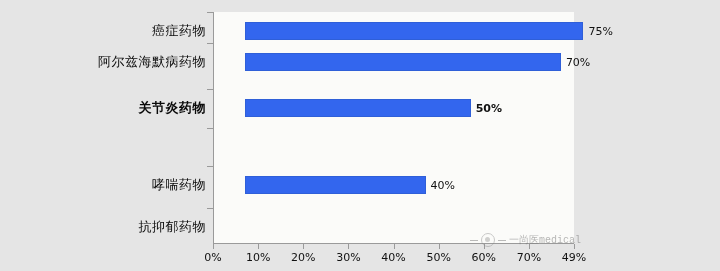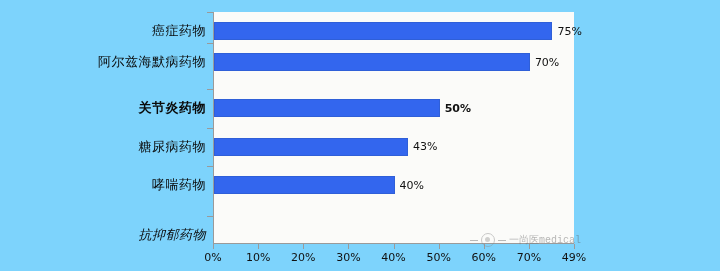--- a/index.html
+++ b/index.html
@@ -11,21 +11,21 @@
     height: 271px;
     background: #ffffff;
     font-family: "Liberation Sans", "DejaVu Sans", sans-serif;
     overflow: hidden;
   }
 
   #chart-root {
     position: relative;
     width: 720px;
     height: 271px;
-    background: #7dd3fc;
+    background: #e5e5e5;
   }
 
   
   #plot-area {
     position: absolute;
     left: 213px;
     top: 12px;
     width: 361px;
     height: 231px;
     background: #fbfbf9;
@@ -81,20 +81,21 @@
   }
 
   .bar-wrap {
     position: absolute;
     left: 214px;
     top: 50%;
     transform: translateY(-50%);
     height: 28px;
     display: flex;
     align-items: center;
+    padding-left: 31px;
   }
   .bar {
     height: 18px;
     background: #3366ee;
     border: 1px solid #2f5fd8;
     box-sizing: border-box;
     display: block;
   }
   .bar-value {
     font-size: 11px;
@@ -191,35 +192,30 @@
       <div class="cat-row" style="top: 89px; height: 38.5px; font-weight: bold;">
         <div class="y-tick"></div>
         <div class="cat-label">关节炎药物</div>
         <div class="bar-wrap">
           <span class="bar" style="width: 225.625px; background: rgb(51, 102, 238);"></span>
           <span class="bar-value">50%</span>
         </div>
       </div>
       <div class="cat-row" style="top: 127.5px; height: 38.5px;">
         <div class="y-tick"></div>
-        <div class="cat-label">糖尿病药物</div>
-        <div class="bar-wrap">
-          <span class="bar" style="width: 194.037px; background: rgb(51, 102, 238);"></span>
-          <span class="bar-value">43%</span>
-        </div>
       </div>
       <div class="cat-row" style="top: 166px; height: 38.5px;">
         <div class="y-tick"></div>
         <div class="cat-label">哮喘药物</div>
         <div class="bar-wrap">
           <span class="bar" style="width: 180.5px; background: rgb(51, 102, 238);"></span>
           <span class="bar-value">40%</span>
         </div>
       </div>
-      <div class="cat-row" style="top: 216px; height: 38.5px; font-style: italic;">
+      <div class="cat-row" style="top: 208px; height: 38.5px;">
         <div class="y-tick"></div>
         <div class="cat-label">抗抑郁药物</div>
       </div>
     </div>
   <div id="xticks">
       <div class="x-tick" style="left: 213px;"></div>
       <div class="x-tick-label" style="left: 213px;">0%</div>
       <div class="x-tick" style="left: 258.125px;"></div>
       <div class="x-tick-label" style="left: 258.125px;">10%</div>
       <div class="x-tick" style="left: 303.25px;"></div>

